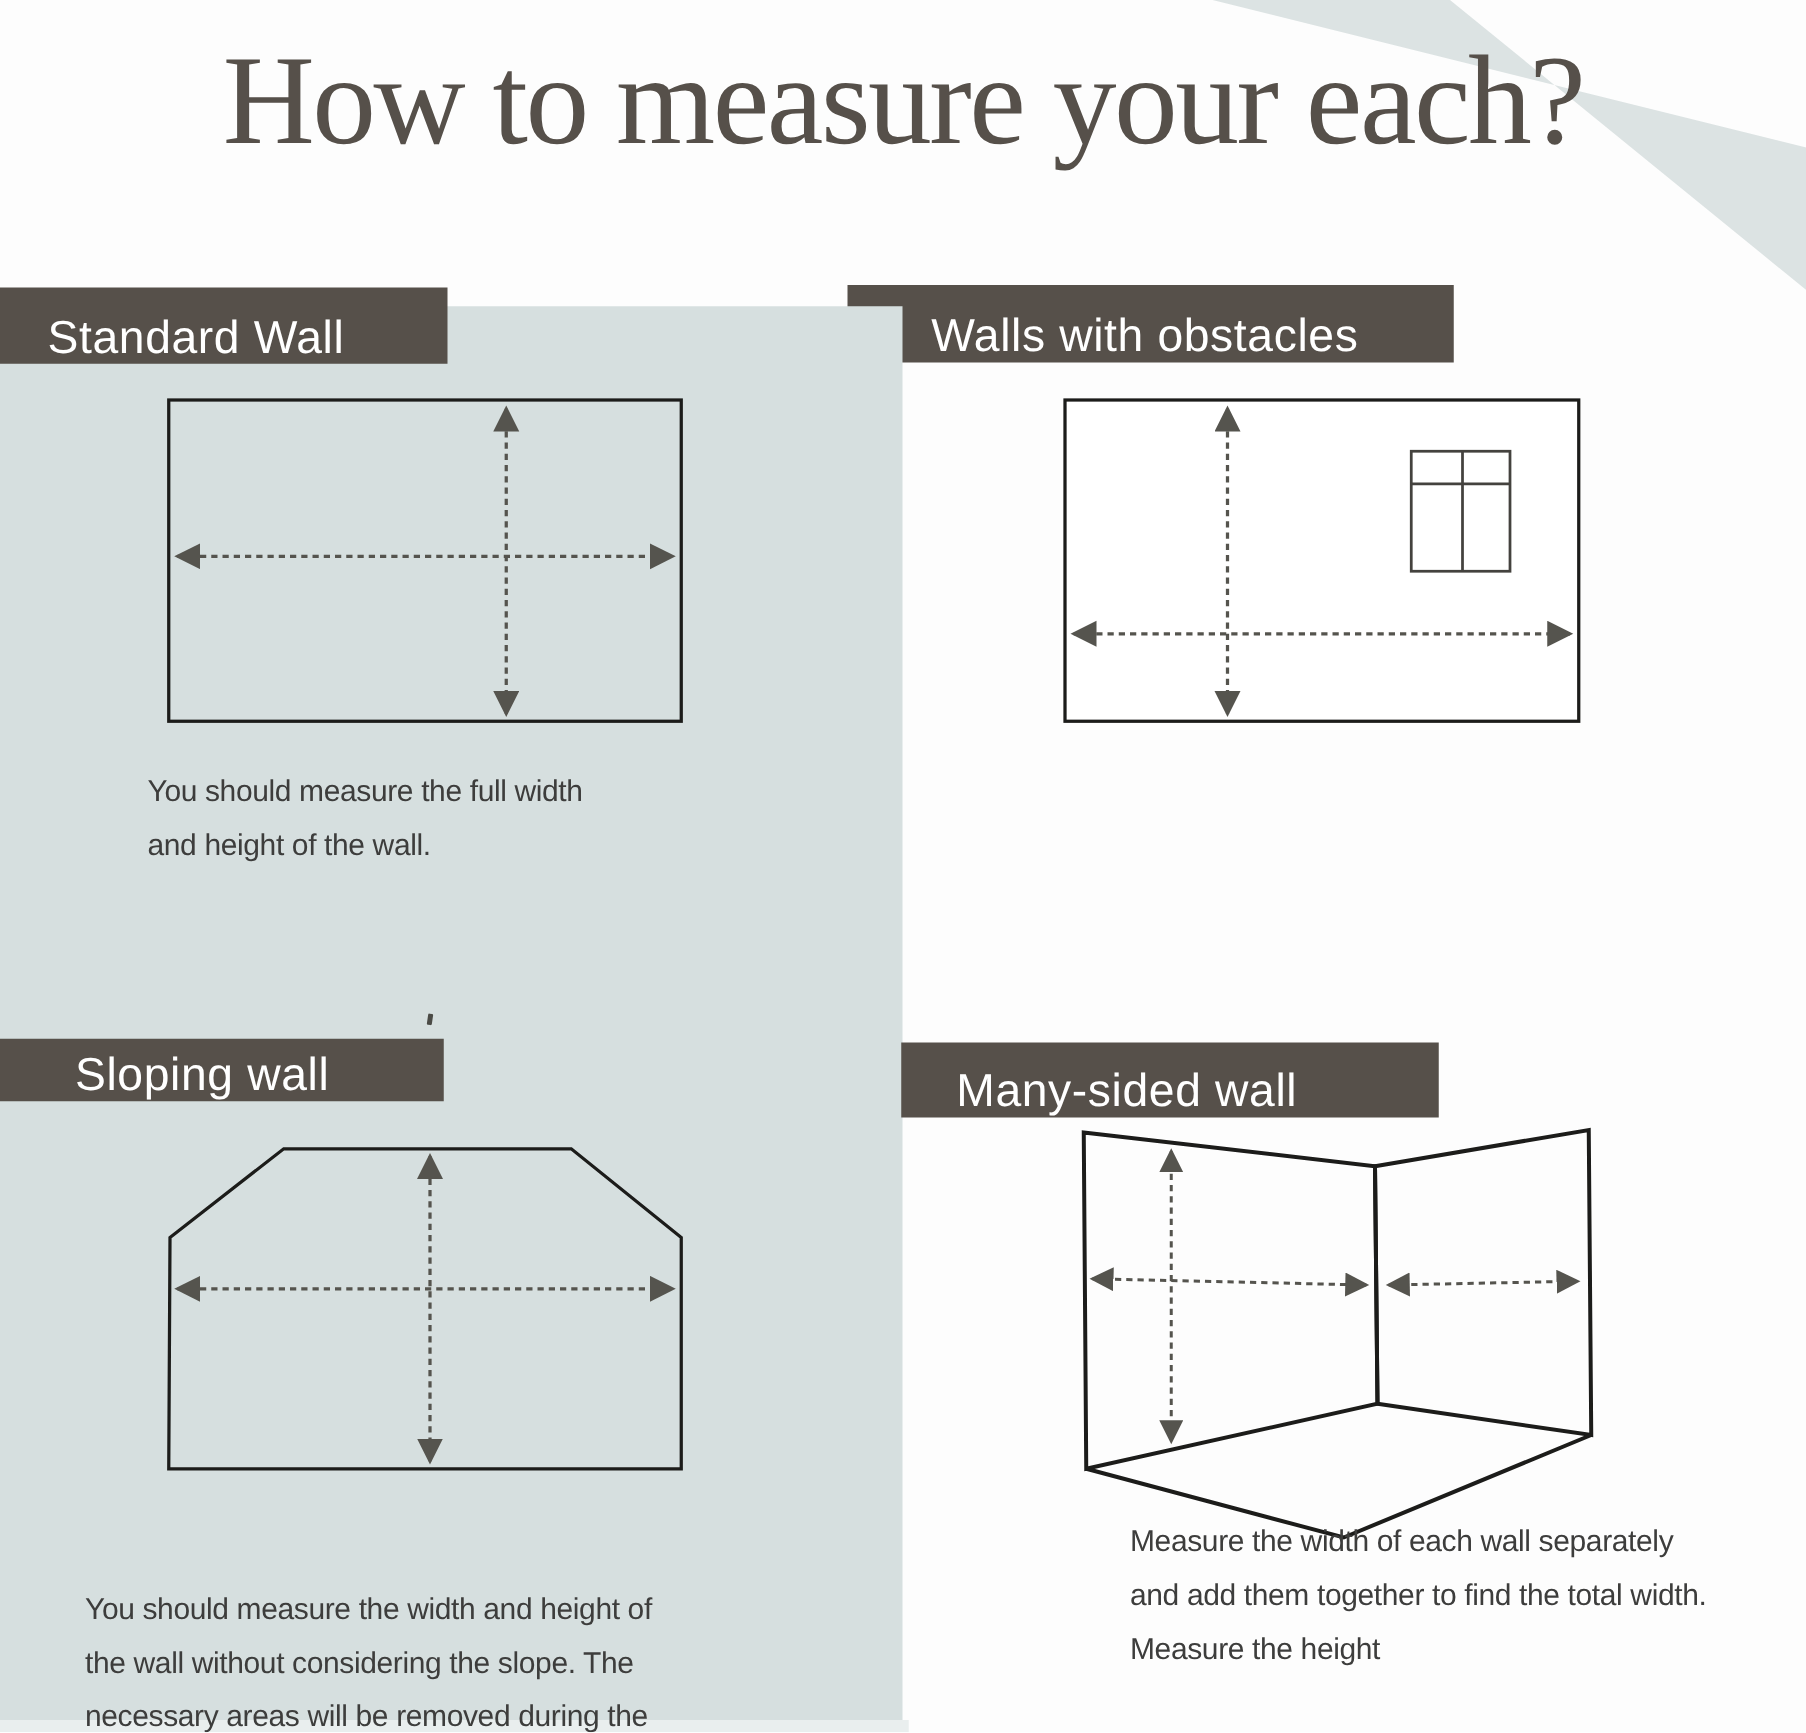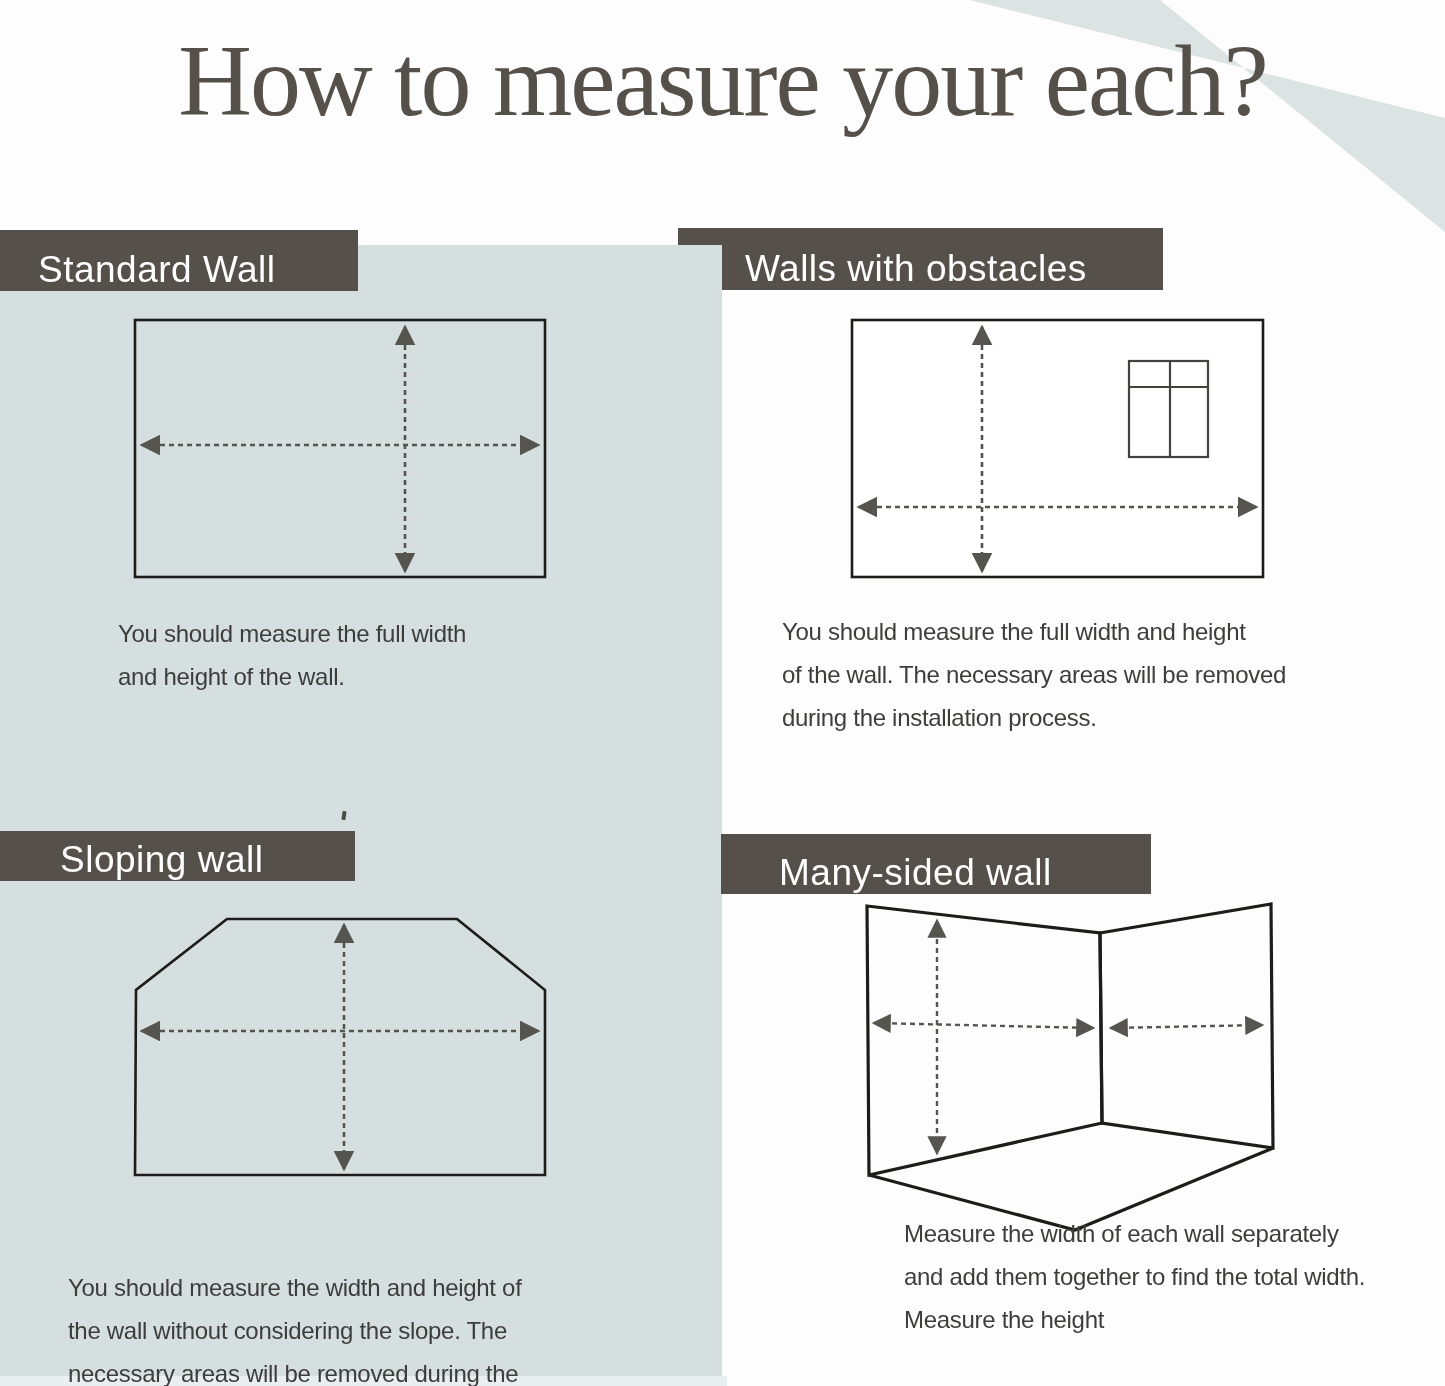--- a/index.html
+++ b/index.html
@@ -35,21 +35,21 @@
     font-size:37px;letter-spacing:.5px;
     display:flex;align-items:flex-end;
     box-sizing:border-box;z-index:3;
   }
   .banner-standard{left:0;top:230px;width:358px;height:61px;padding-left:38px;}
   .banner-obstacles{
     left:678px;top:228px;width:485px;height:62px;
     padding-left:67px;padding-top:32px;z-index:1; 
   }
   .banner-sloping{left:0;top:831px;width:355px;height:50px;padding-left:60px;}
-  .banner-many{left:721px;top:834px;width:430px;height:60px;padding-left:58px;z-index:3;}
+  .banner-many{left:721px;top:834px;width:430px;height:60px;padding-left:44px;z-index:3;}
   .tick-mark{
     position:absolute;left:342px;top:811px;width:4px;height:9px;
     background:#4b4b46;transform:rotate(8deg);border-radius:1px;z-index:3;
   }
   
   .diagram{position:absolute;z-index:4;}
   #std-svg{left:130px;top:315px;}
   #obs-svg{left:845px;top:313px;}
   #slope-svg{left:125px;top:905px;}
   #many-svg{left:855px;top:895px;}
@@ -143,23 +143,20 @@
     <polygon points="12,11 245,38 247,228 14,280" fill="none" stroke="#1c1c1a" stroke-width="3.2"></polygon>
     <polygon points="245,38 416,9 418,253 247,228" fill="none" stroke="#1c1c1a" stroke-width="3.2"></polygon>
     <polyline points="14,280 220,335 418,253" fill="none" stroke="#1c1c1a" stroke-width="3.2"></polyline>
     <line x1="82" y1="26" x2="82" y2="258" stroke="#55544e" stroke-width="2.4" stroke-dasharray="5 4" marker-start="url(#ah-many)" marker-end="url(#ah-many)"></line>
     <line x1="19" y1="128" x2="238" y2="133" stroke="#55544e" stroke-width="2.4" stroke-dasharray="5 4" marker-start="url(#ah-many)" marker-end="url(#ah-many)"></line>
     <line x1="256" y1="133" x2="407" y2="130" stroke="#55544e" stroke-width="2.4" stroke-dasharray="5 4" marker-start="url(#ah-many)" marker-end="url(#ah-many)"></line>
   </svg>
 
   <div class="desc desc-standard">You should measure the full width
 and height of the wall.</div>
-  <div class="desc desc-obstacles">You should measure the full width and height
-of the wall. The necessary areas will be removed
-during the installation process.</div>
   <div class="desc desc-sloping">You should measure the width and height of
 the wall without considering the slope. The
 necessary areas will be removed during the
 installation process.</div>
   <div class="desc desc-many">Measure the width of each wall separately
 and add them together to find the total width.
 Measure the height</div>
 
 </div>
 

